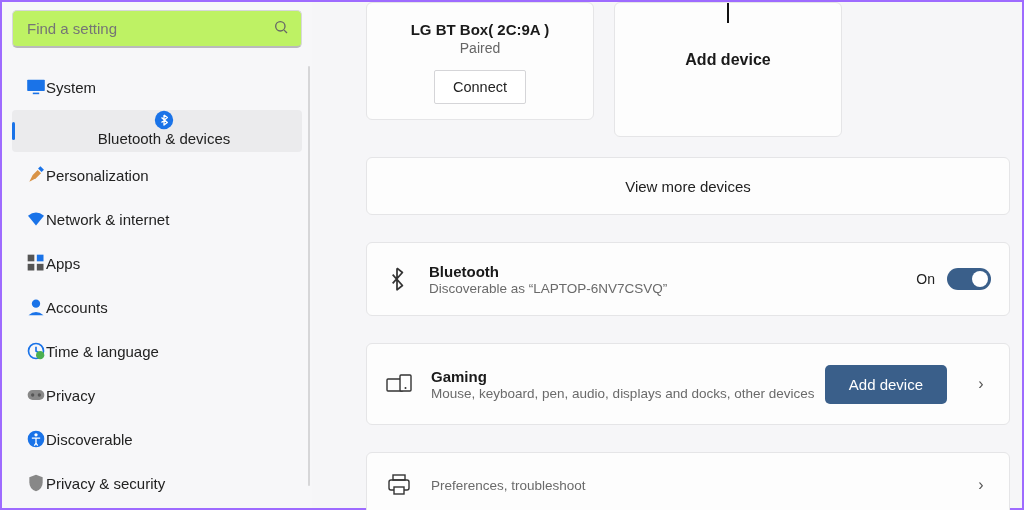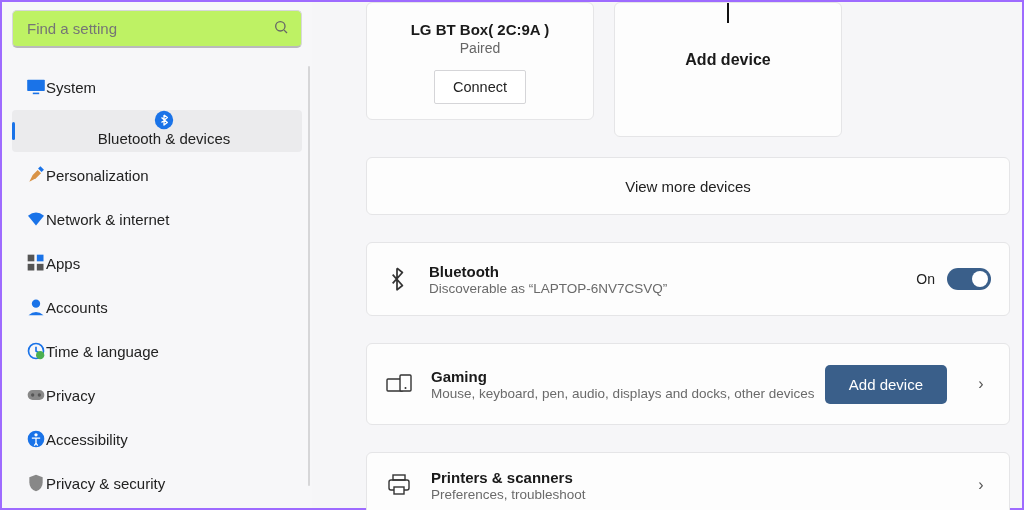--- a/index.html
+++ b/index.html
@@ -306,21 +306,21 @@
       </div>
 
       <div class="nav-item">
         <span class="icon">
           <svg width="20" height="20" viewBox="0 0 24 24">
               <circle cx="12" cy="12" r="10" fill="#1a73e8"></circle>
               <circle cx="12" cy="7" r="2" fill="#fff"></circle>
               <path d="M7 11 L17 11 M12 11 L12 17 M10 20 L12 17 L14 20" stroke="#fff" stroke-width="1.6" fill="none"></path>
             </svg>
         </span>
-        <span>Accessibility</span>
+        <span>Discoverable</span>
       </div>
 
       <div class="nav-item">
         <span class="icon">
           <svg width="20" height="20" viewBox="0 0 24 24">
               <path d="M12 2 L20 5 L20 11 Q20 19 12 22 Q4 19 4 11 L4 5 Z" fill="#888"></path>
             </svg>
         </span>
         <span>Privacy &amp; security</span>
       </div>
@@ -380,21 +380,20 @@
 
     <div class="list-row" style="min-height:66px; margin-bottom:8px;">
       <div class="row-icon">
         <svg width="24" height="22" viewBox="0 0 24 22">
             <rect x="6" y="1" width="12" height="5" fill="none" stroke="#333" stroke-width="1.4"></rect>
             <rect x="2" y="6" width="20" height="10" rx="2" fill="none" stroke="#333" stroke-width="1.4"></rect>
             <rect x="7" y="13" width="10" height="7" fill="#fff" stroke="#333" stroke-width="1.4"></rect>
           </svg>
       </div>
       <div class="row-text">
-        <span class="title">Printers &amp; scanners</span>
         <span class="sub">Preferences, troubleshoot</span>
       </div>
       <span class="chevron">›</span>
     </div>
 
     <div class="list-row" style="min-height:10px; padding:4px; margin-bottom:0;"></div>
 
   </div>
 
 </div>

